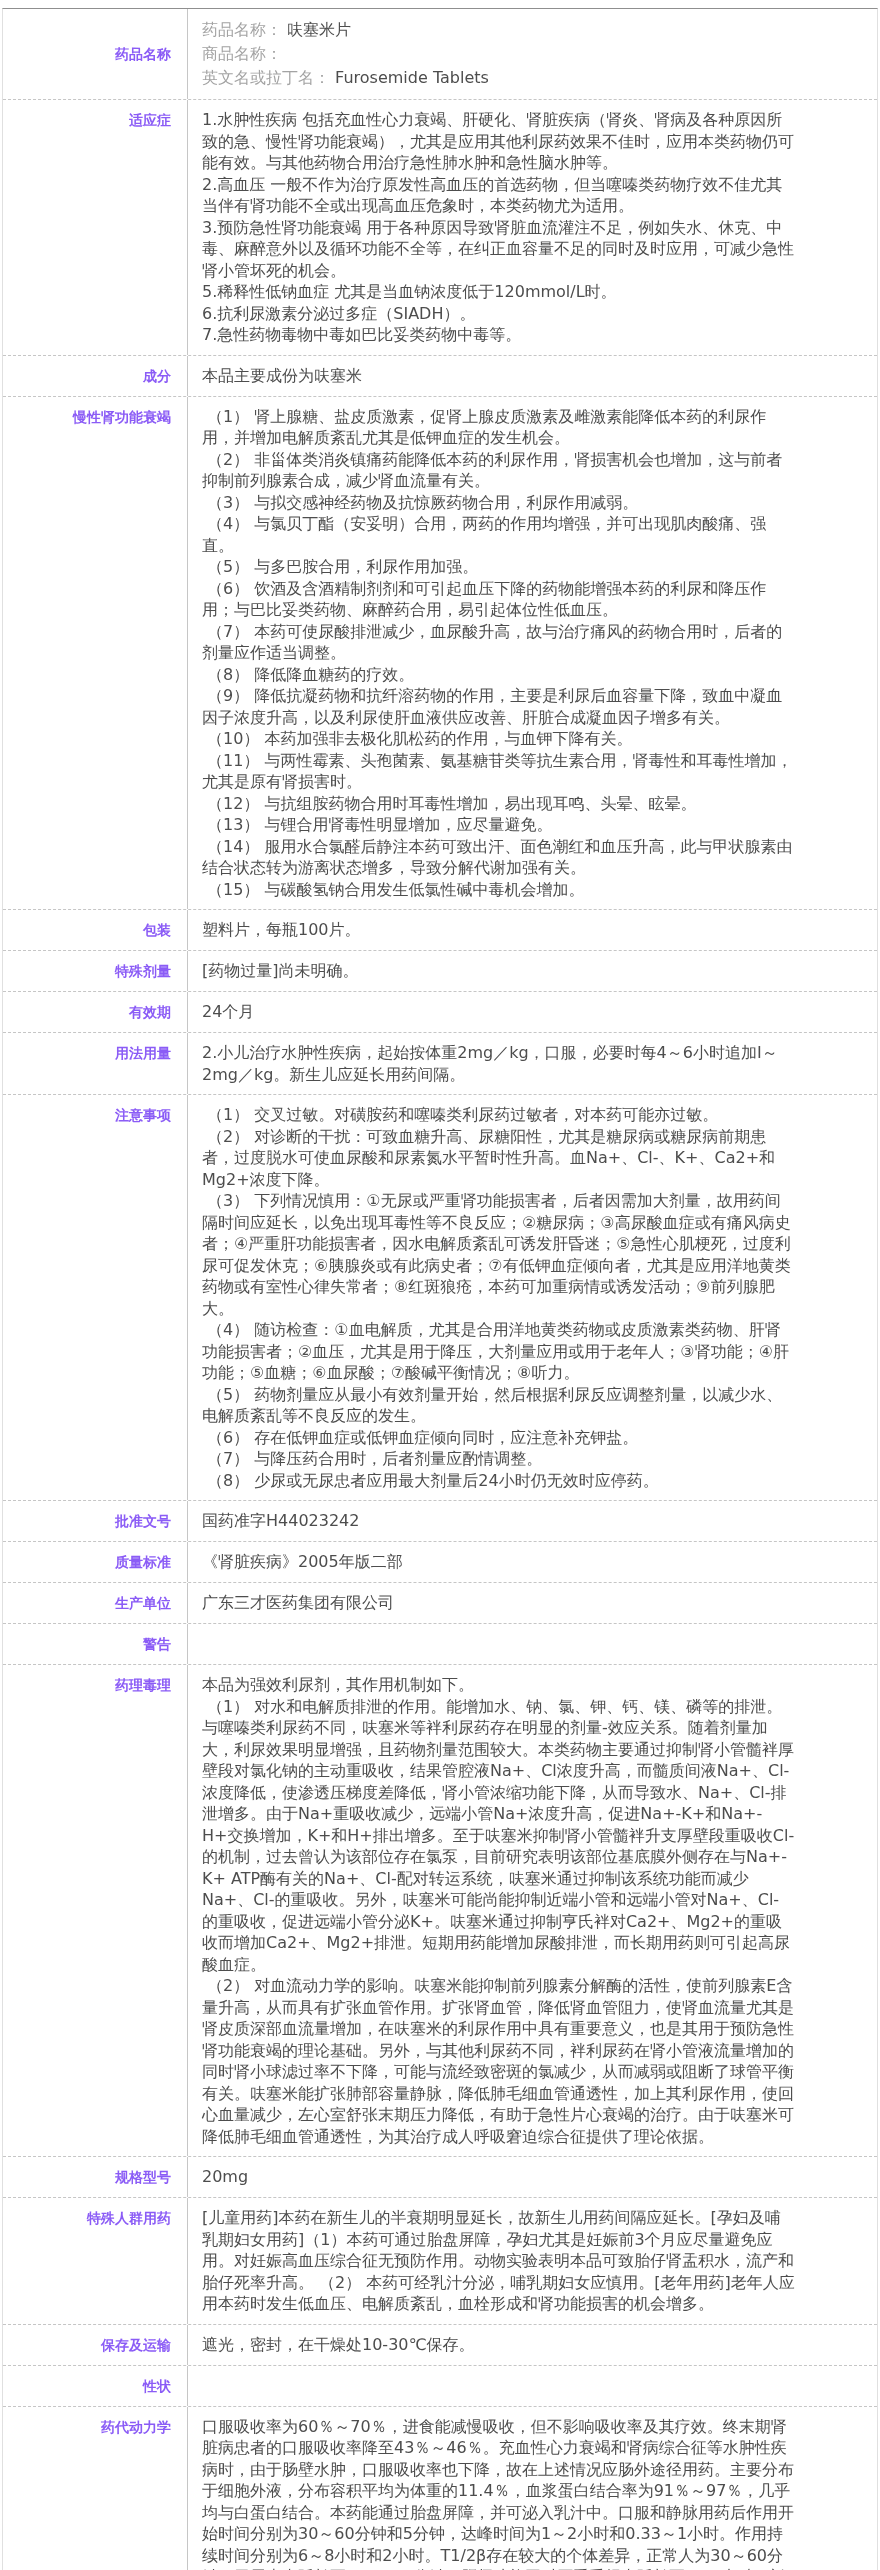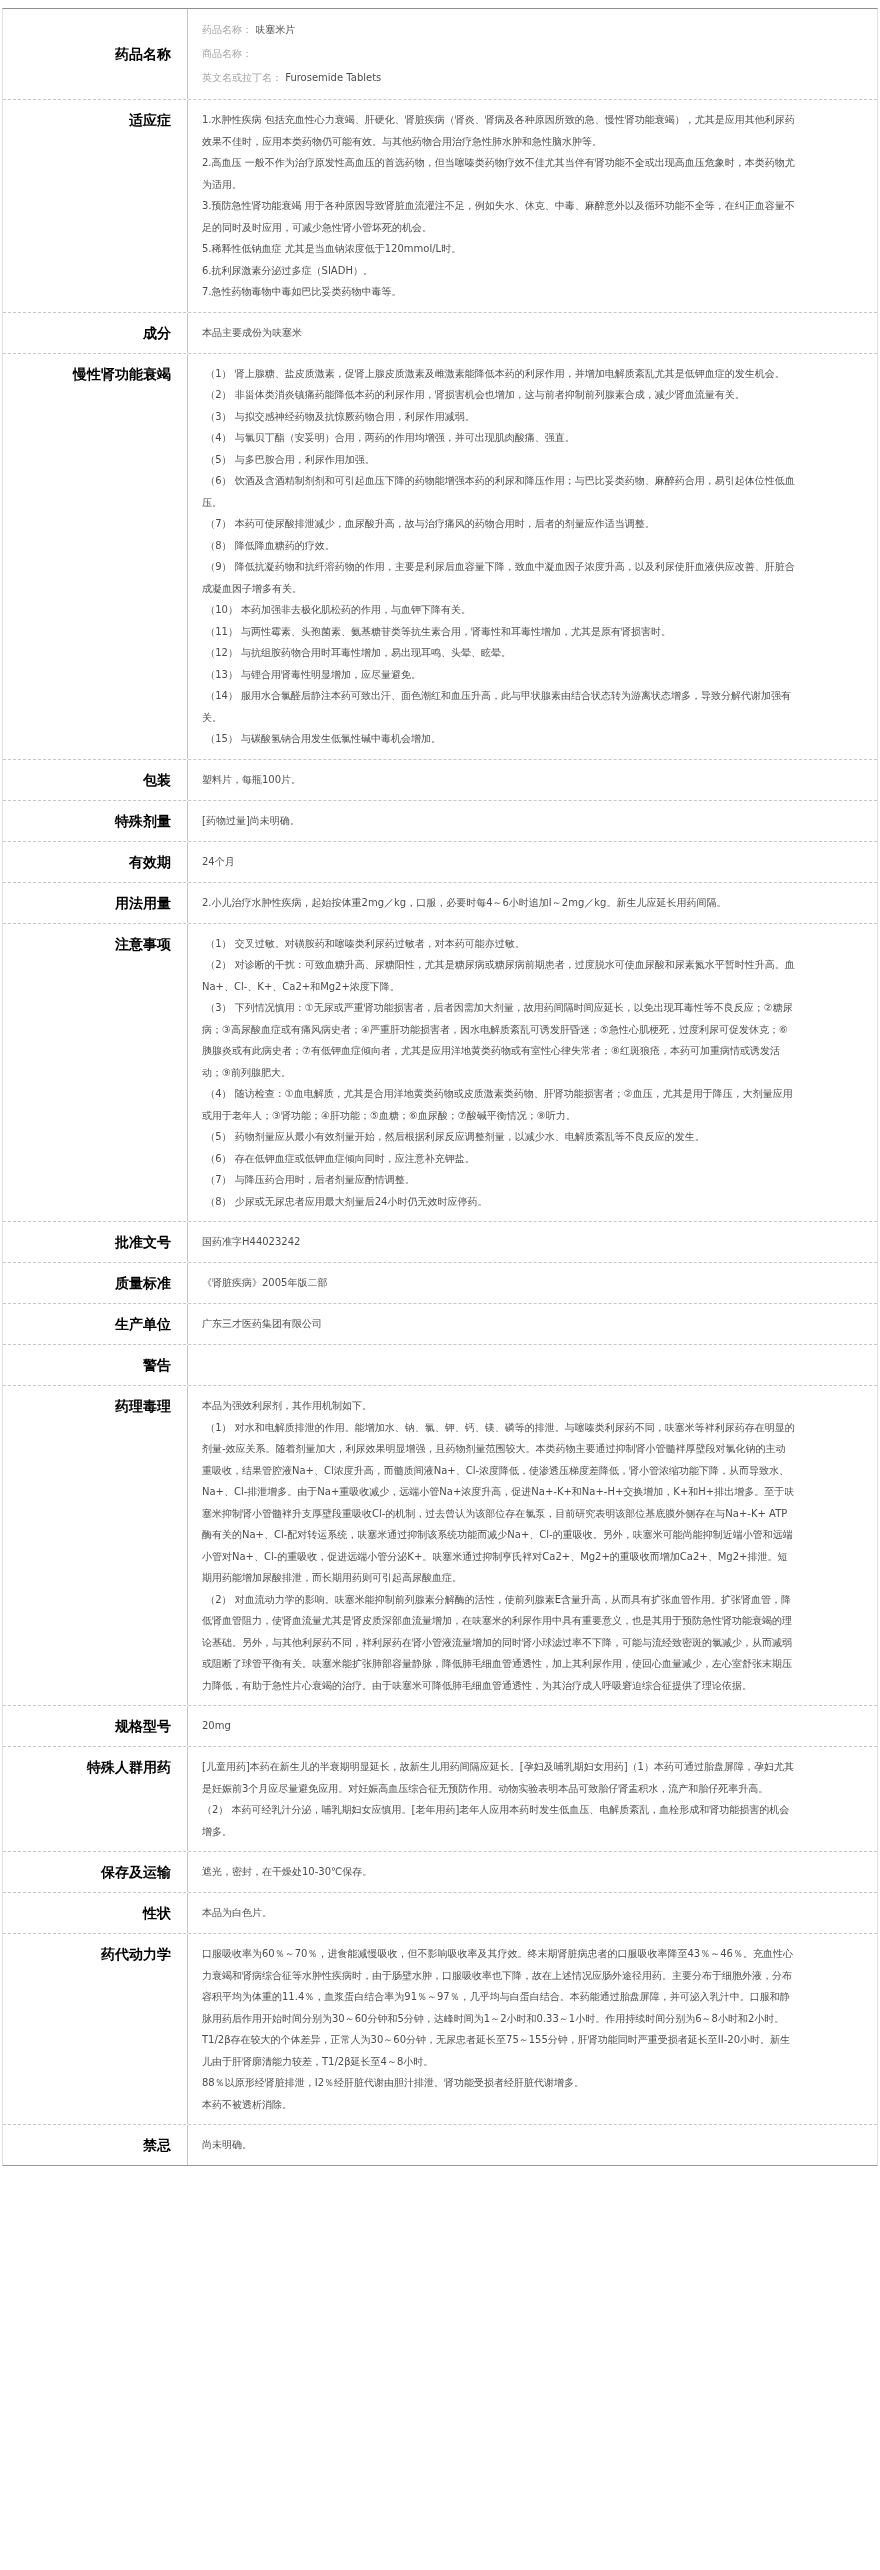--- a/index.html
+++ b/index.html
@@ -29,33 +29,33 @@
     border-bottom: 1px dashed #c6c6c6;
   }
   .row:last-child { border-bottom: none; }
   .label-cell {
     flex: 0 0 158px;
     box-sizing: content-box;
     padding: 9px 16px 9px 10px;
     text-align: right;
     font-size: 14px;
     font-weight: bold;
-    color: #000000;
+    color: #8b5cf6;
     line-height: 22px;
     border-right: 1px solid #c6c6c6;
   }
   .v-center {
     display: flex;
     align-items: center;
     justify-content: flex-end;
   }
   .content-cell {
     flex: 1 1 auto;
     padding: 9px 82px 9px 14px;
-    font-size: 10px;
+    font-size: 16px;
     color: #4d4d4d;
     line-height: 21.5px;
   }
   .line {
     white-space: pre-wrap;
     min-height: 21.5px;
   }
   .row-first .line { line-height: 24px; min-height: 24px; }
   .muted { color: #a3a3a3; }
   .val { color: #4d4d4d; }
@@ -194,23 +194,20 @@
         </div>
       </div>
       <div class="row">
         <div class="label-cell">保存及运输</div>
         <div class="content-cell">
           <div class="line">遮光，密封，在干燥处10-30℃保存。</div>
         </div>
       </div>
       <div class="row">
         <div class="label-cell">性状</div>
-        <div class="content-cell">
-          <div class="line">本品为白色片。</div>
-        </div>
       </div>
       <div class="row">
         <div class="label-cell">药代动力学</div>
         <div class="content-cell">
           <div class="line">口服吸收率为60％～70％，进食能减慢吸收，但不影响吸收率及其疗效。终末期肾脏病忠者的口服吸收率降至43％～46％。充血性心力衰竭和肾病综合征等水肿性疾病时，由于肠壁水肿，口服吸收率也下降，故在上述情况应肠外途径用药。主要分布于细胞外液，分布容积平均为体重的11.4％，血浆蛋白结合率为91％～97％，几乎均与白蛋白结合。本药能通过胎盘屏障，并可泌入乳汁中。口服和静脉用药后作用开始时间分别为30～60分钟和5分钟，达峰时间为1～2小时和0.33～1小时。作用持续时间分别为6～8小时和2小时。T1/2β存在较大的个体差异，正常人为30～60分钟，无尿忠者延长至75～155分钟，肝肾功能同时严重受损者延长至II-20小时。新生儿由于肝肾廓清能力较差，T1/2β延长至4～8小时。</div>
           <div class="line">88％以原形经肾脏排泄，I2％经肝脏代谢由胆汁排泄。肾功能受损者经肝脏代谢增多。</div>
           <div class="line">本药不被透析消除。</div>
         </div>
       </div>
       <div class="row">

